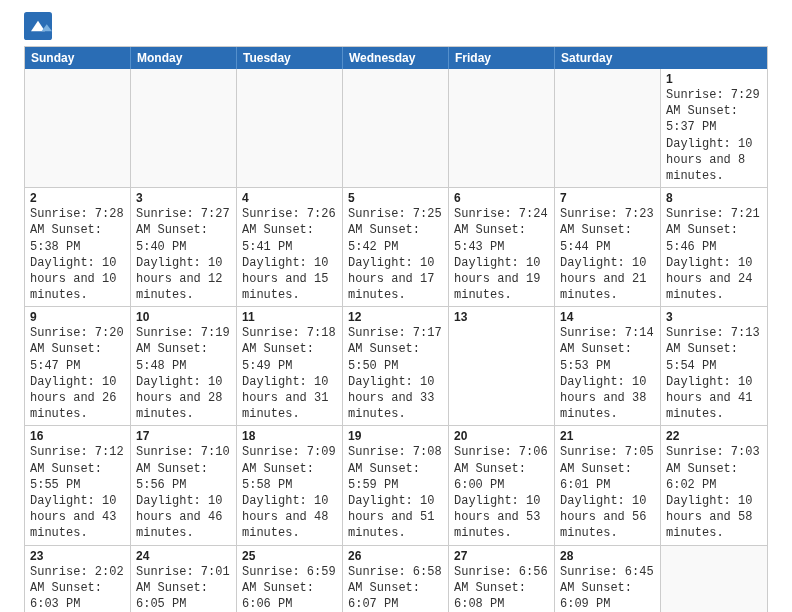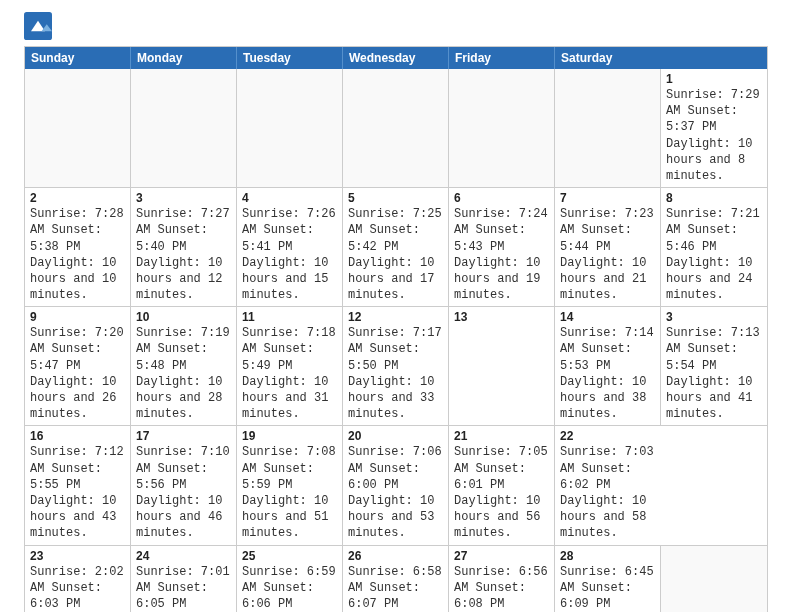--- a/index.html
+++ b/index.html
@@ -245,20 +245,26 @@
 Sunset: 5:55 PM
 Daylight: 10 hours and 43 minutes.</div>
           </div>
           <div class="day-cell">
             <div class="day-num">17</div>
             <div class="day-info">Sunrise: 7:10 AM
 Sunset: 5:56 PM
 Daylight: 10 hours and 46 minutes.</div>
           </div>
           <div class="day-cell">
+            <div class="day-num">18</div>
+            <div class="day-info">Sunrise: 7:09 AM
+Sunset: 5:58 PM
+Daylight: 10 hours and 48 minutes.</div>
+          </div>
+          <div class="day-cell">
             <div class="day-num">19</div>
             <div class="day-info">Sunrise: 7:08 AM
 Sunset: 5:59 PM
 Daylight: 10 hours and 51 minutes.</div>
           </div>
           <div class="day-cell">
             <div class="day-num">20</div>
             <div class="day-info">Sunrise: 7:06 AM
 Sunset: 6:00 PM
 Daylight: 10 hours and 53 minutes.</div>

